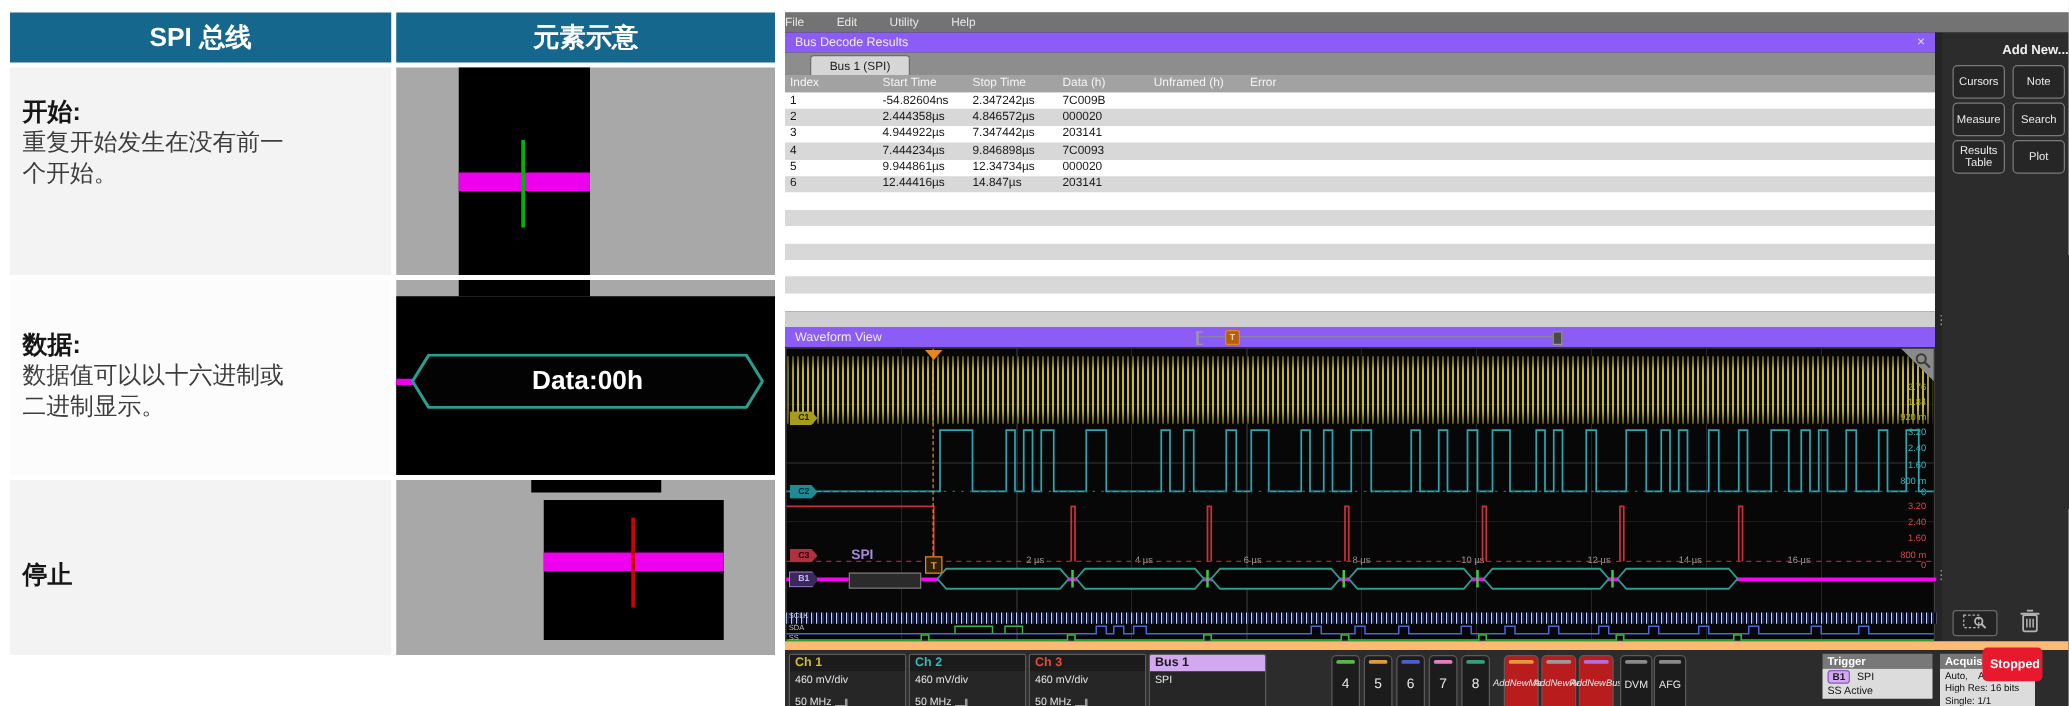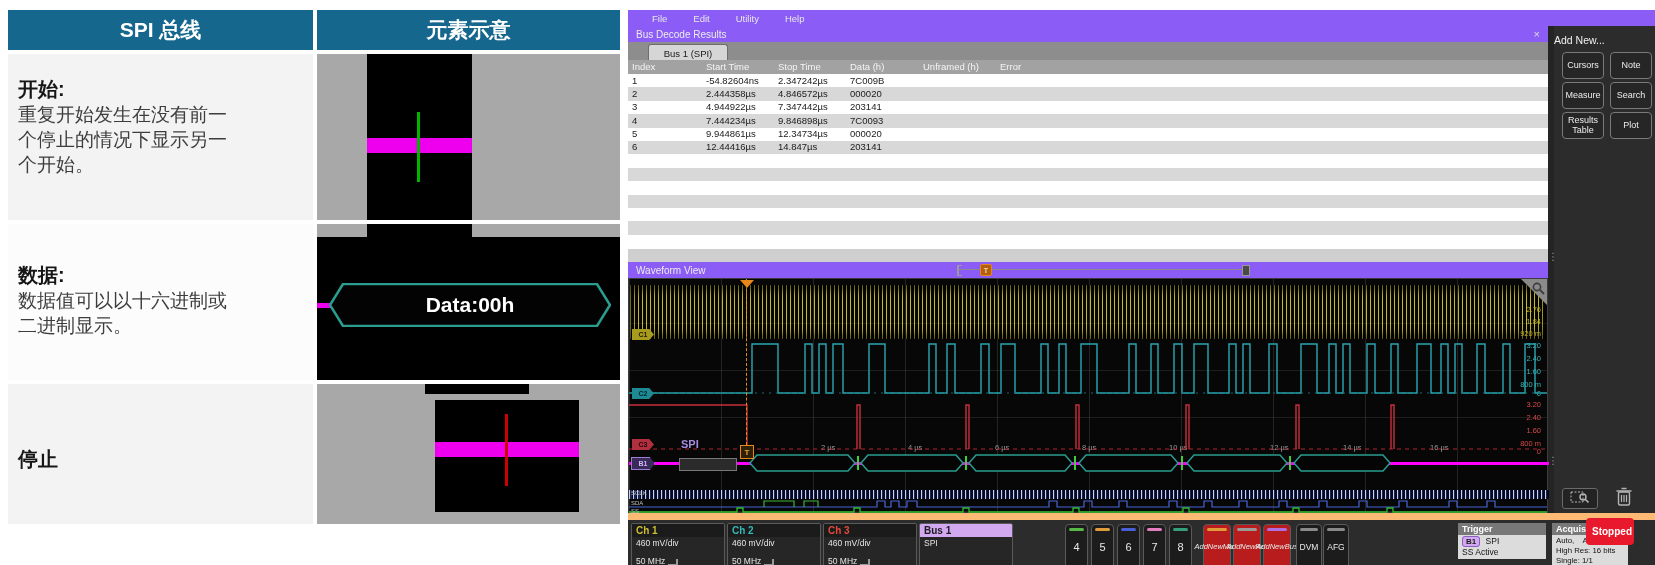--- a/index.html
+++ b/index.html
@@ -49,21 +49,20 @@
 <div id="canvas">
 
   <div class="abs" style="left:8px;top:10px;width:612px;height:514px;">
     <div class="abs hdr-cell" style="left:0;top:0;width:305px;height:40px;">SPI 总线</div>
     <div class="abs hdr-cell" style="left:309px;top:0;width:303px;height:40px;">元素示意</div>
 
     <div class="abs" style="left:0;top:44px;width:305px;height:166px;background:#f3f3f3;">
       <div class="doc-title abs" style="left:10px;top:22px;">开始:</div>
       <div class="doc-text abs" style="left:10px;top:48px;width:290px;">
           <div>重复开始发生在没有前一</div>
-          <div>个停止的情况下显示另一</div>
           <div>个开始。</div>
         </div>
     </div>
     <div class="abs" style="left:309px;top:44px;width:303px;height:166px;background:#a8a8a8;">
       <div class="abs" style="left:50px;top:0;width:105px;height:166px;background:#000;"></div>
       <div class="abs" style="left:50px;top:84px;width:105px;height:15px;background:#ee00ee;"></div>
       <div class="abs" style="left:100px;top:58px;width:3px;height:70px;background:#00b400;"></div>
     </div>
 
     <div class="abs" style="left:0;top:214px;width:305px;height:156px;background:#fcfcfc;">
@@ -90,21 +89,21 @@
     <div class="abs" style="left:309px;top:374px;width:303px;height:140px;background:#a8a8a8;">
       <div class="abs" style="left:108px;top:0;width:104px;height:10px;background:#000;"></div>
       <div class="abs" style="left:118px;top:16px;width:144px;height:112px;background:#000;"></div>
       <div class="abs" style="left:118px;top:58px;width:144px;height:15px;background:#ee00ee;"></div>
       <div class="abs" style="left:188px;top:30px;width:3px;height:72px;background:#cc0000;"></div>
     </div>
   </div>
 
   <div class="abs scope" style="left:628px;top:10px;width:1027px;height:555px;">
 
-    <div class="abs" style="left:0;top:0;width:1027px;height:16px;background:#8b5cf6;display:flex;align-items:center;padding-left:24px;box-sizing:border-box;">
+    <div class="abs" style="left:0;top:0;width:1027px;height:16px;background:#737373;display:flex;align-items:center;padding-left:0;box-sizing:border-box;">
         <div class="menu-item">File</div>
         <div class="menu-item">Edit</div>
         <div class="menu-item">Utility</div>
         <div class="menu-item">Help</div>
       </div>
 
     <div class="abs titlebar" style="left:0;top:16px;width:920px;height:16px;box-sizing:border-box;">
       <span>Bus Decode Results</span>
       <span style="margin-left:auto;color:#dcdcdc;font-size:11px;">×</span>
     </div>
@@ -330,21 +329,21 @@
           <span class="dig-lab" style="top: 221px;">SDA</span>
           <span class="dig-lab" style="top: 229px;">SS</span>
         </div>
     </div>
 
     <div class="abs" style="left:920px;top:16px;width:6px;height:487px;background:#242424;"></div>
     <div class="abs" style="left:920px;top:244px;width:6px;height:18px;color:#999;font-size:10px;line-height:6px;text-align:center;">⋮</div>
     <div class="abs" style="left:920px;top:448px;width:6px;height:18px;color:#999;font-size:10px;line-height:6px;text-align:center;">⋮</div>
 
     <div class="abs" style="left:926px;top:16px;width:101px;height:487px;background:#2c2c2c;">
-      <div style="position:absolute;left:0;top:8px;width:100%;text-align:left;color:#f0f0f0;font-weight:normal;font-size:10.5px;">Add New...</div>
+      <div style="position:absolute;left:0;top:8px;width:100%;text-align:right;color:#f0f0f0;font-weight:bold;font-size:10.5px;">Add New...</div>
       <div id="sidebar-buttons">
           <div class="sbtn" style="left: 8px; top: 26px; width: 40px; height: 25px;">
             <div>Cursors</div>
           </div>
           <div class="sbtn" style="left: 56px; top: 26px; width: 40px; height: 25px;">
             <div>Note</div>
           </div>
           <div class="sbtn" style="left: 8px; top: 56px; width: 40px; height: 25px;">
             <div>Measure</div>
           </div>

